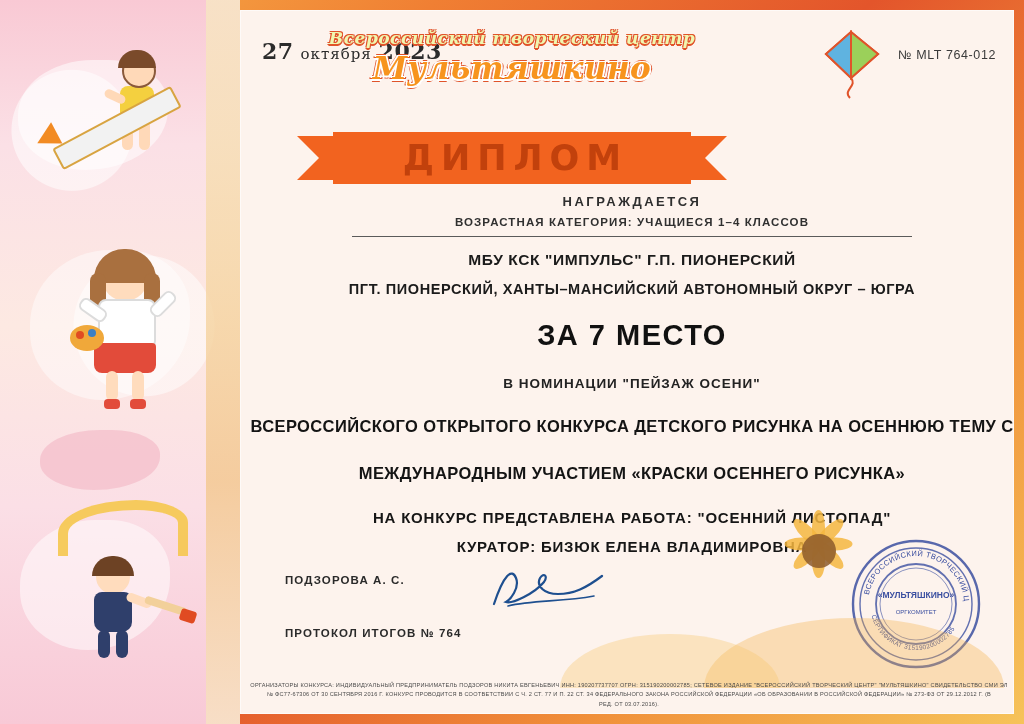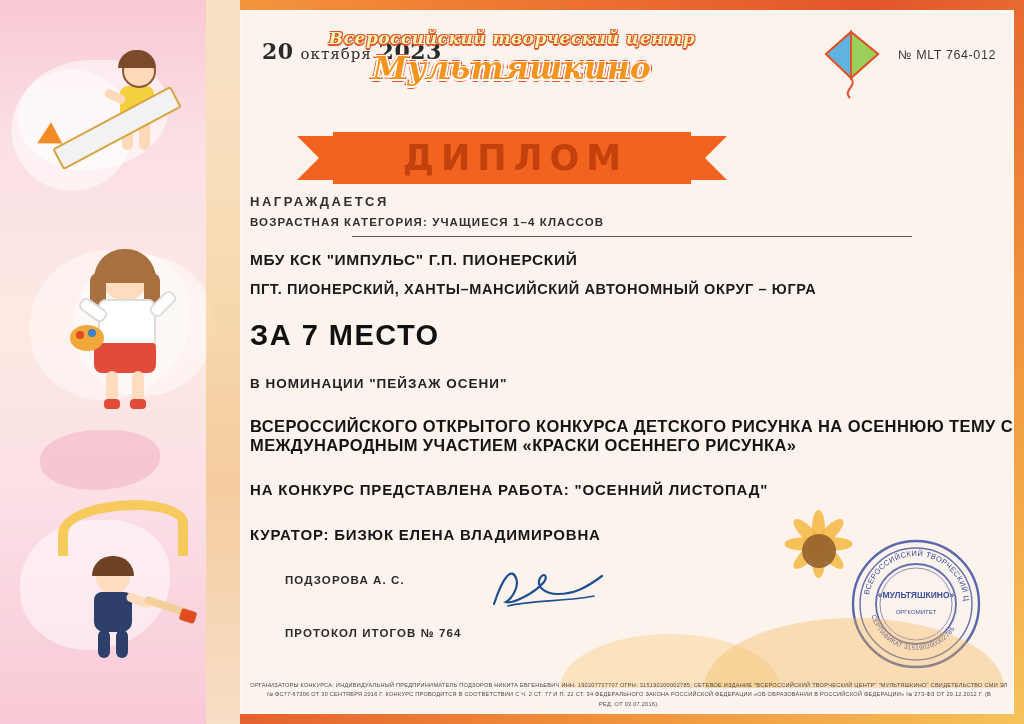--- a/index.html
+++ b/index.html
@@ -166,20 +166,21 @@
     letter-spacing: 7px;
     text-indent: 7px;
   }
 
   
   .content {
     position: absolute;
     left: 250px;
     right: 10px;
     top: 188px;
+    text-align: center;
     color: #222;
   }
   .awarded {
     font-size: 13px;
     letter-spacing: 2.5px;
     font-weight: 700;
     color: #2f2f2f;
     margin-top: 6px;
   }
   .winner {
@@ -231,35 +232,35 @@
     color: #222;
   }
   .contest1 {
     margin-top: 26px;
     font-size: 16.5px;
     font-weight: 700;
     letter-spacing: .4px;
     color: #141414;
   }
   .contest2 {
-    margin-top: 0;
+    margin-top: 28px;
     font-size: 16.5px;
     font-weight: 700;
     letter-spacing: .4px;
     color: #141414;
   }
   .work {
     margin-top: 26px;
     font-size: 15px;
     font-weight: 700;
     letter-spacing: .8px;
     color: #161616;
   }
   .curator {
-    margin-top: 28px;
+    margin-top: 12px;
     font-size: 15px;
     font-weight: 700;
     letter-spacing: .8px;
     color: #161616;
   }
 
   
   .sign-block {
     position: absolute;
     left: 285px;
@@ -396,21 +397,21 @@
       <div class="leg" style="left:46px; top:70px; width:12px; height:28px; background:#2f3f6b;"></div>
       <div class="arm" style="left:56px; top:36px; width:26px; height:9px; background:#ffdcbd; transform:rotate(20deg);"></div>
       <div style="position:absolute; left:74px; top:42px; width:44px; height:8px; background:#f2d09a; border-radius:4px; transform:rotate(18deg);"></div>
       <div style="position:absolute; left:110px; top:50px; width:16px; height:12px; background:#e04b22; border-radius:3px; transform:rotate(18deg);"></div>
     </div>
 
     <div style="position:absolute; left:58px; top:500px; width:110px; height:46px; border:10px solid #f6c84f; border-radius:60% 40% 0 0; border-bottom:none; opacity:.9;"></div>
   </div>
 
   <div class="date">
-    <span class="dd">20</span>
+    <span class="dd">27</span>
     <span class="mm">октября</span>
     <span class="yy">2023</span>
   </div>
 
   <div class="doc-number">№ MLT 764-012</div>
 
   <div class="logo">
     <div class="logo-line1">Всероссийский творческий центр</div>
     <div class="logo-line2">Мультяшкино</div>
   </div>

